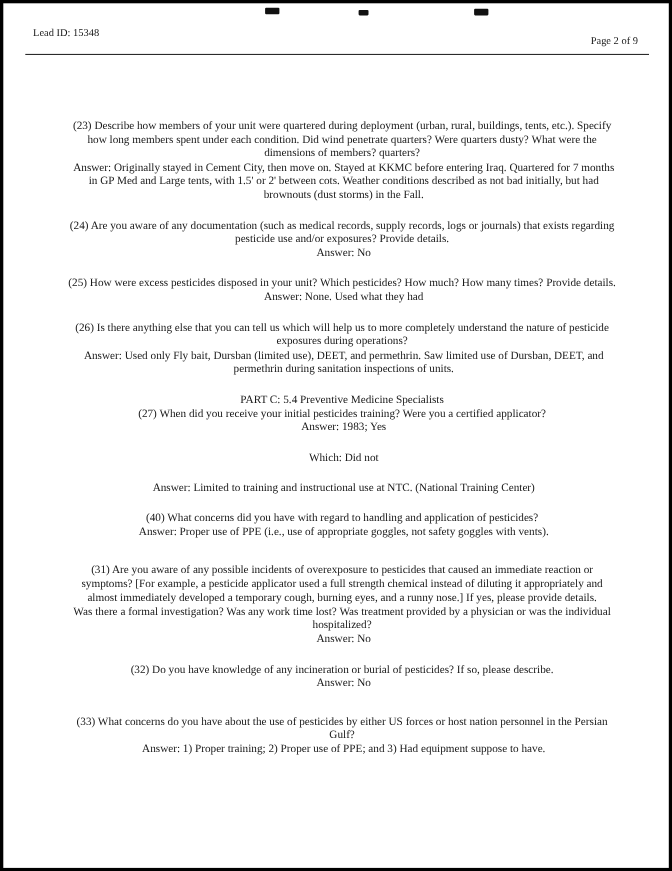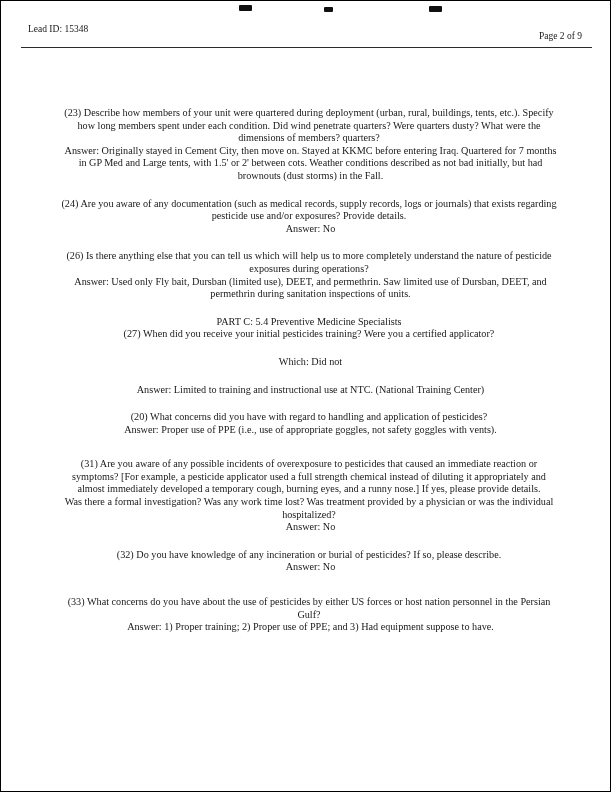--- a/index.html
+++ b/index.html
@@ -1,20 +1,20 @@
 <!DOCTYPE html>
 <html><head>
 <meta charset="utf-8">
 <style>
   html,body{margin:0;padding:0;background:#9a9a9a;}
   .page{
     position:relative;
     width:611px;height:792px;
     background:#ffffff;
-    border:1px solid #000000;
+    border:3px solid #000000;
     box-sizing:border-box;
     font-family:"Liberation Serif", serif;
     color:#181818;
     overflow:hidden;
   }
   .artifact{position:absolute;background:#111;border-radius:1px;}
   .a1{left:238px;top:4px;width:13px;height:6px;}
   .a2{left:323px;top:6px;width:9px;height:5px;}
   .a3{left:428px;top:5px;width:13px;height:6px;}
   .header{
@@ -60,42 +60,47 @@
     <div class="qa">
       <p class="q">(23)  Describe how members of your unit were quartered during deployment (urban, rural, buildings, tents, etc.). Specify how long members spent under each condition.  Did wind penetrate quarters?  Were quarters dusty?  What were the dimensions of members? quarters?</p>
       <p class="a">Answer:  Originally stayed in Cement City, then move on.  Stayed at KKMC before entering Iraq.  Quartered for 7 months in GP Med and Large tents, with 1.5' or 2' between cots.  Weather conditions described as not bad initially, but had brownouts (dust storms) in the Fall.</p>
     </div>
 
     <div class="qa">
       <p class="q">(24)  Are you aware of any documentation (such as medical records, supply records, logs or journals) that exists regarding pesticide use and/or exposures?  Provide details.</p>
       <p class="a">Answer:  No</p>
     </div>
 
+    <div class="qa">
+      <p class="q">(25)  How were excess pesticides disposed in your unit?  Which pesticides?  How much?  How many times? Provide details.</p>
+      <p class="a">Answer:  None.  Used what they had</p>
+    </div>
 
     <div class="qa">
       <p class="q">(26)  Is there anything else that you can tell us which will help us to more completely understand the nature of pesticide exposures during operations?</p>
       <p class="a">Answer:  Used only Fly bait, Dursban (limited use), DEET, and permethrin.  Saw limited use of Dursban, DEET, and permethrin during sanitation inspections of units.</p>
     </div>
 
     <p class="part-heading">PART C: 5.4  Preventive Medicine Specialists</p>
 
     <div class="qa">
       <p class="q">(27)  When did you receive your initial pesticides training?  Were you a certified applicator?</p>
+      <p class="a">Answer:  1983; Yes</p>
     </div>
 
     <div class="qa">
       <p class="a">Which:  Did not</p>
     </div>
 
     <div class="qa">
       <p class="a">Answer:  Limited to training and instructional use at NTC. (National Training Center)</p>
     </div>
 
     <div class="qa mb-lg">
-      <p class="q">(20)  What concerns did you have with regard to handling and application of pesticides?</p>
+      <p class="q">(40)  What concerns did you have with regard to handling and application of pesticides?</p>
       <p class="a">Answer:  Proper use of PPE (i.e., use of appropriate goggles, not safety goggles with vents).</p>
     </div>
 
     <div class="qa">
       <p class="q">(31)  Are you aware of any possible incidents of overexposure to pesticides that caused an immediate reaction or symptoms?  [For example, a pesticide applicator used a full strength chemical instead of diluting it appropriately and almost immediately developed a temporary cough, burning eyes, and a runny nose.]  If yes, please provide details.
 Was there a formal investigation?  Was any work  time lost?  Was treatment provided by a physician or was the individual hospitalized?</p>
       <p class="a">Answer:  No</p>
     </div>
 
     <div class="qa mb-lg">

